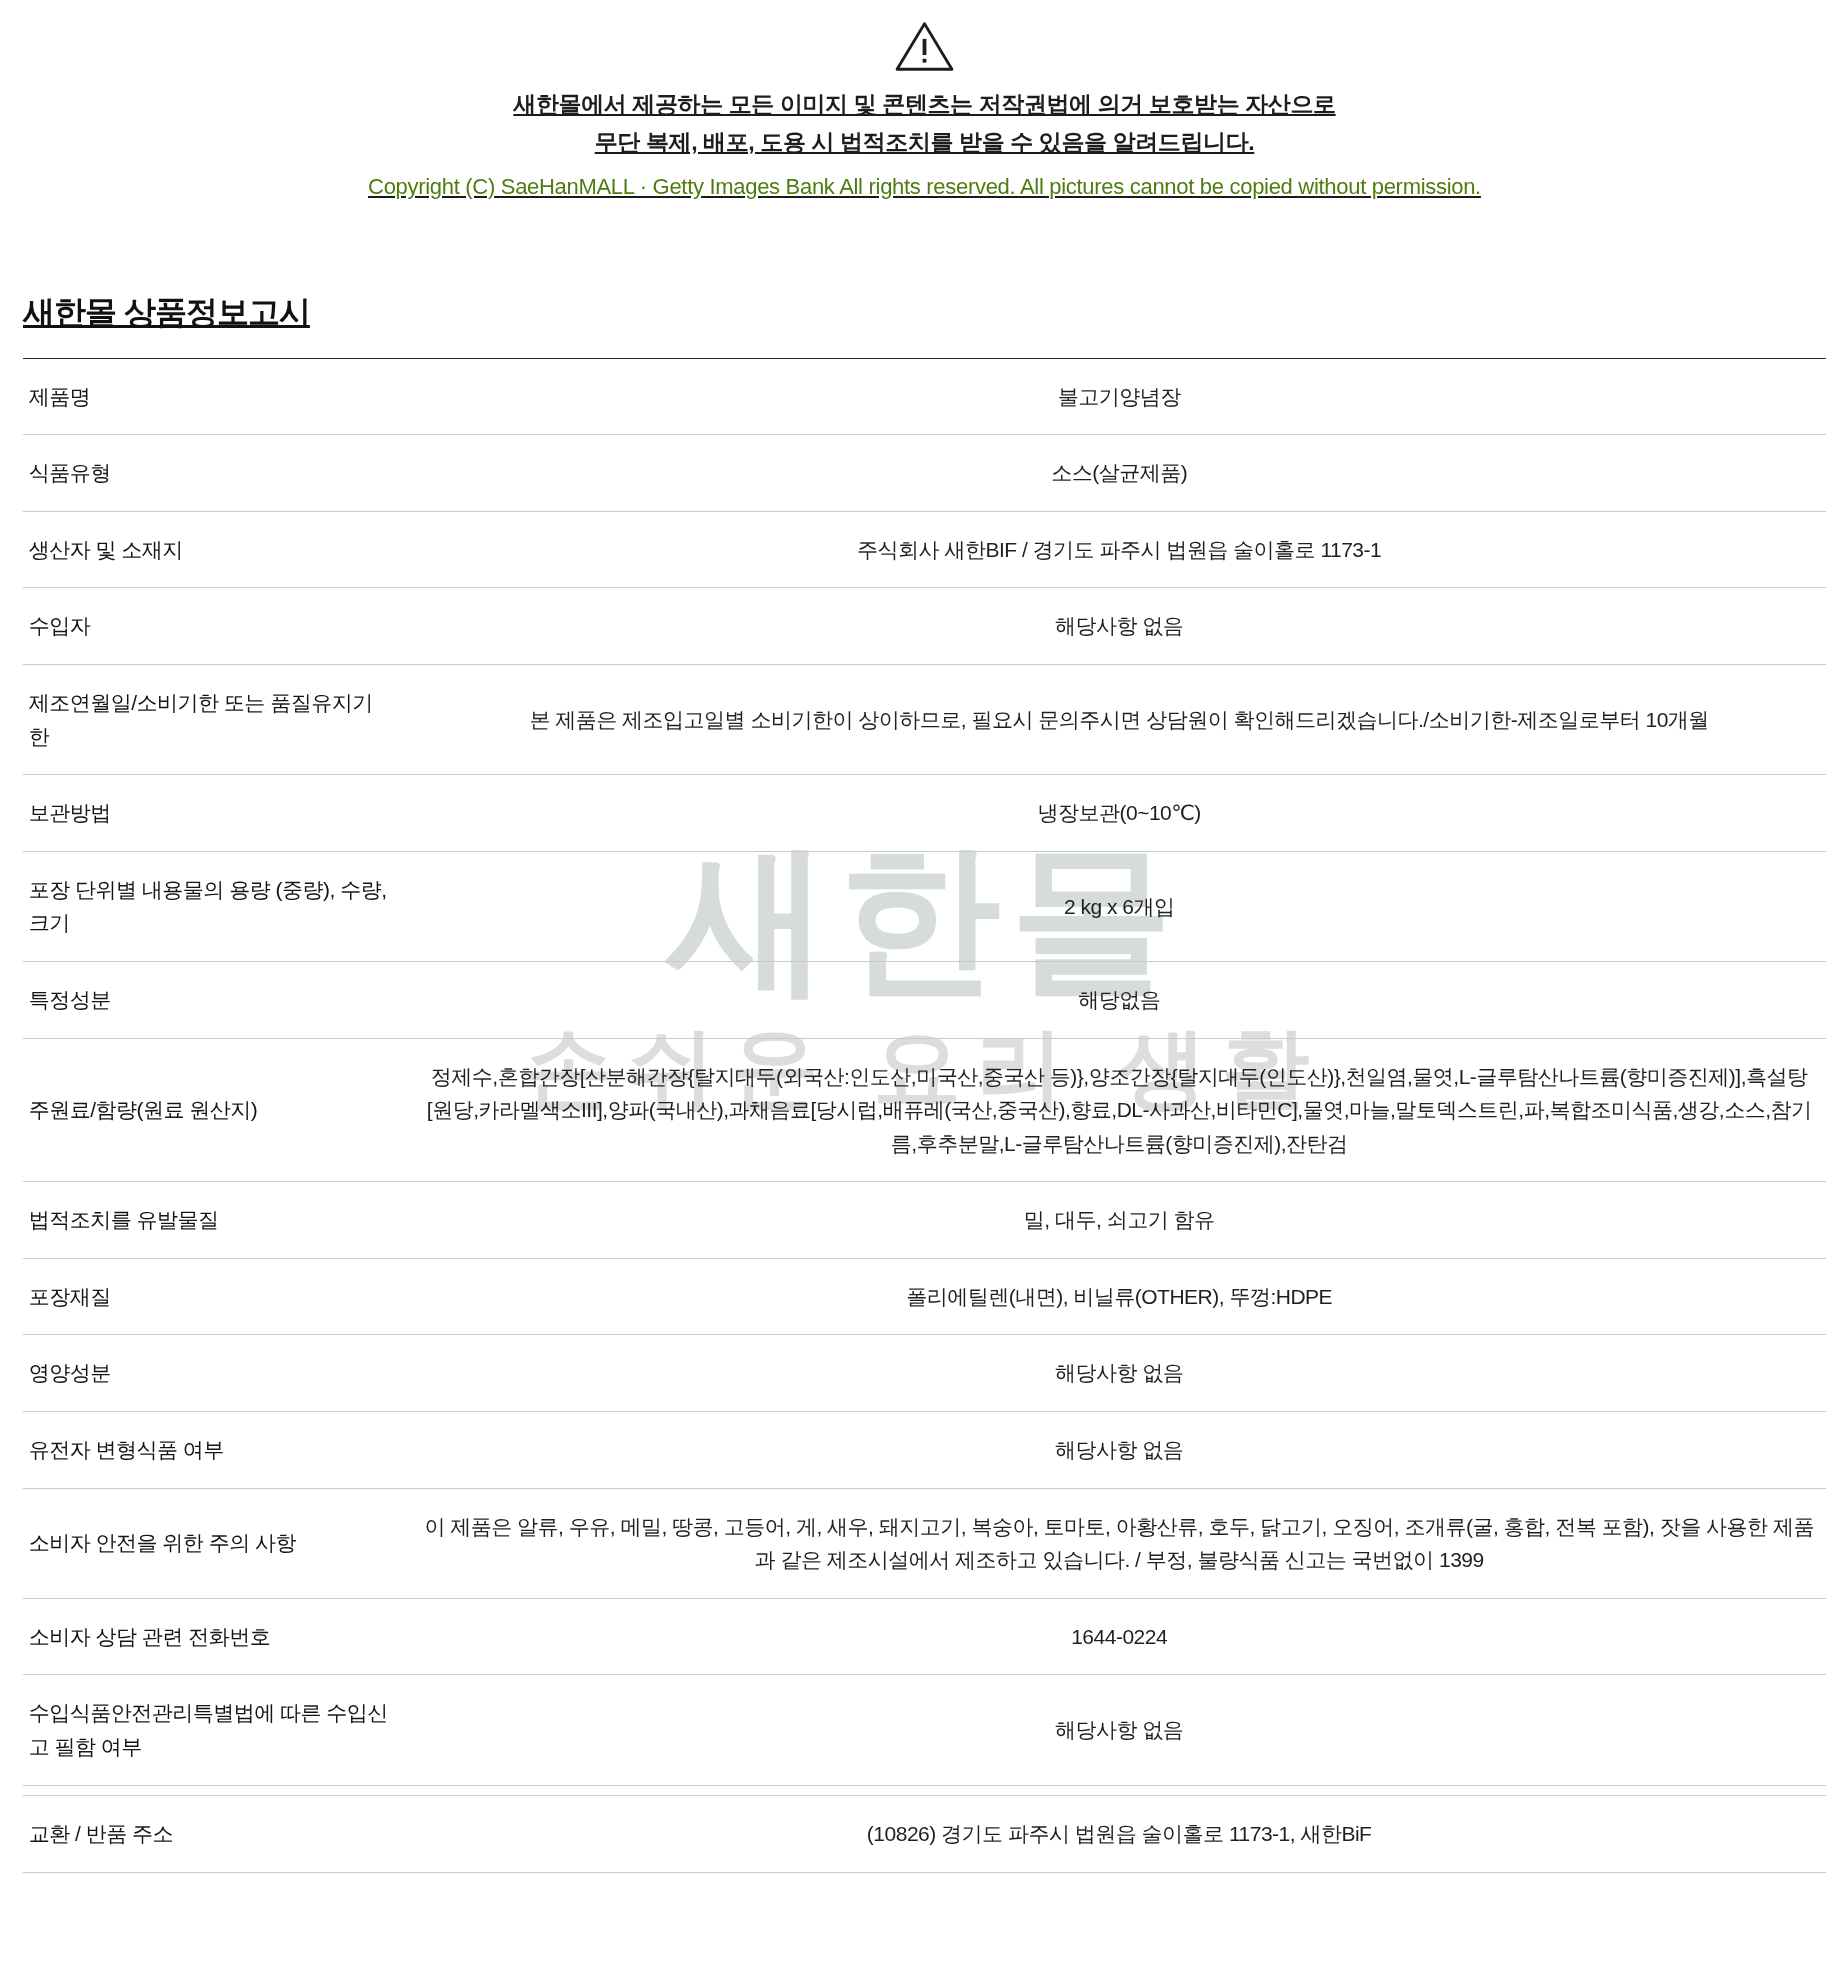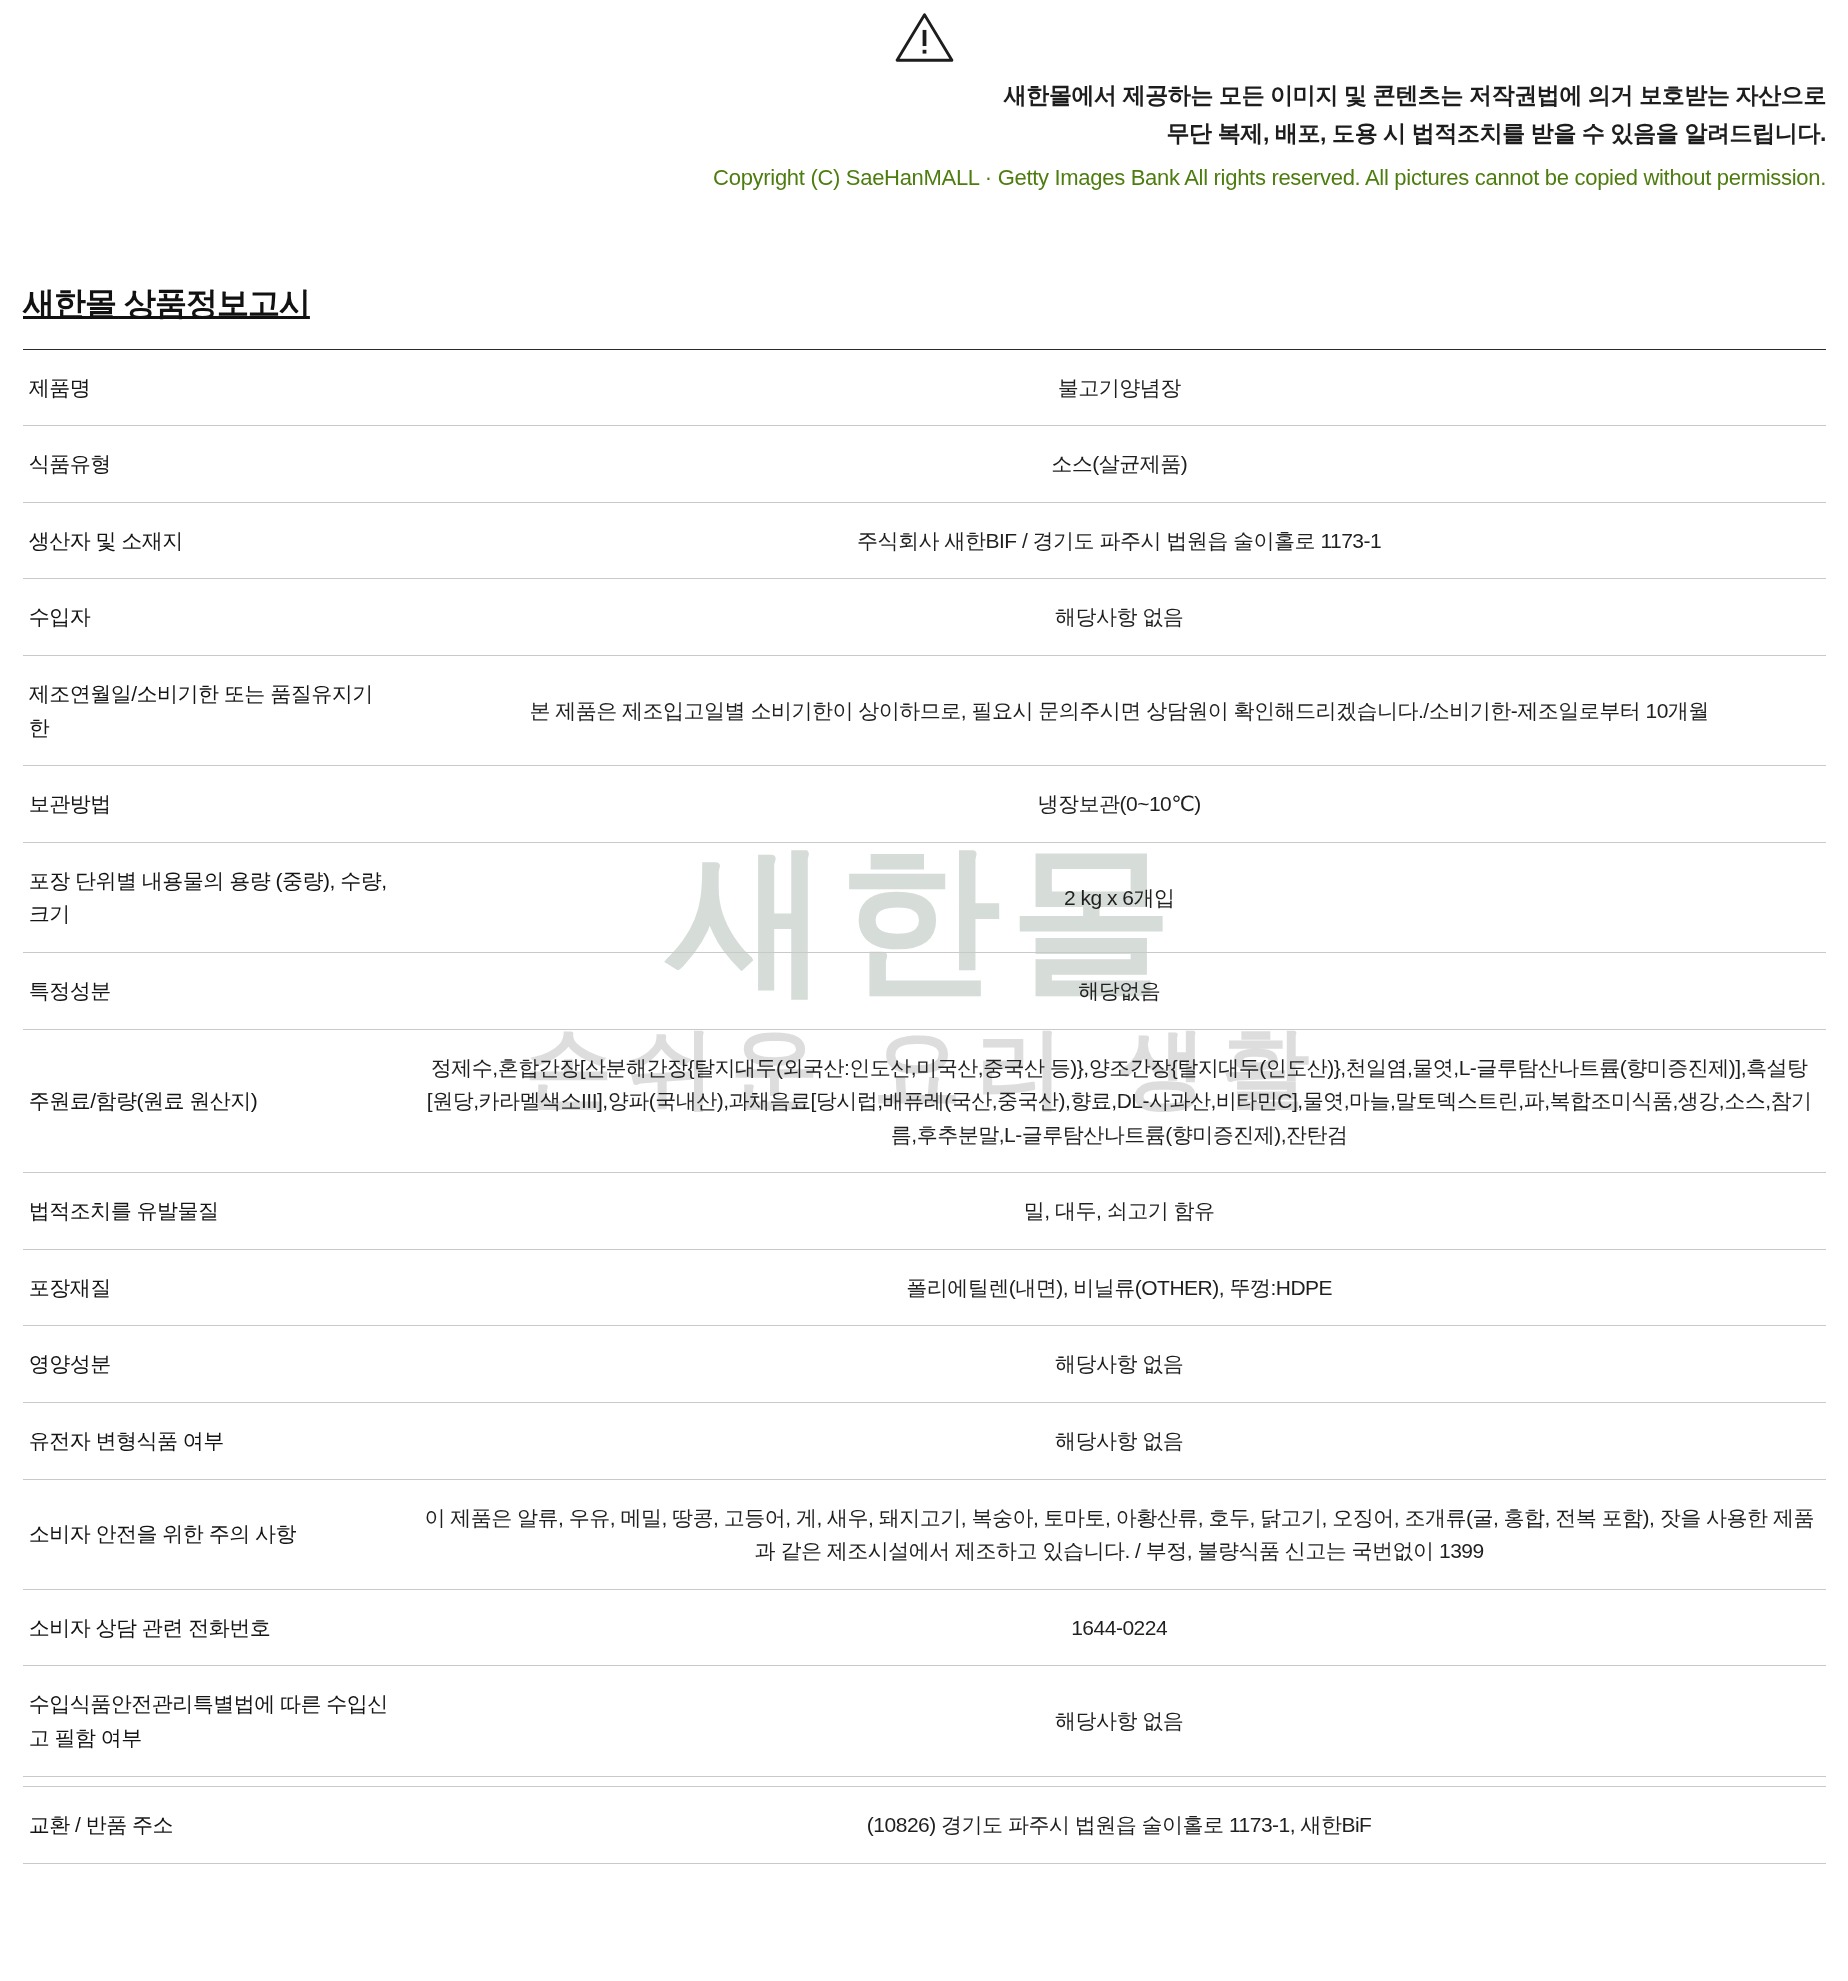--- a/index.html
+++ b/index.html
@@ -16,22 +16,23 @@
 
   .page {
     width: 1849px;
     box-sizing: border-box;
     padding: 0 23px 57px 23px;
     position: relative;
   }
 
   
   .notice {
-    text-align: right;
-    padding-top: 11px;
+    text-align: center;
+    padding-top: 20px;
+    text-decoration: underline;
   }
   .notice-icon {
     display: block;
     margin: 0 auto 13.3px auto;
     width: 61px;
     height: 53px;
   }
   .notice-line {
     font-size: 23px;
     font-weight: bold;

